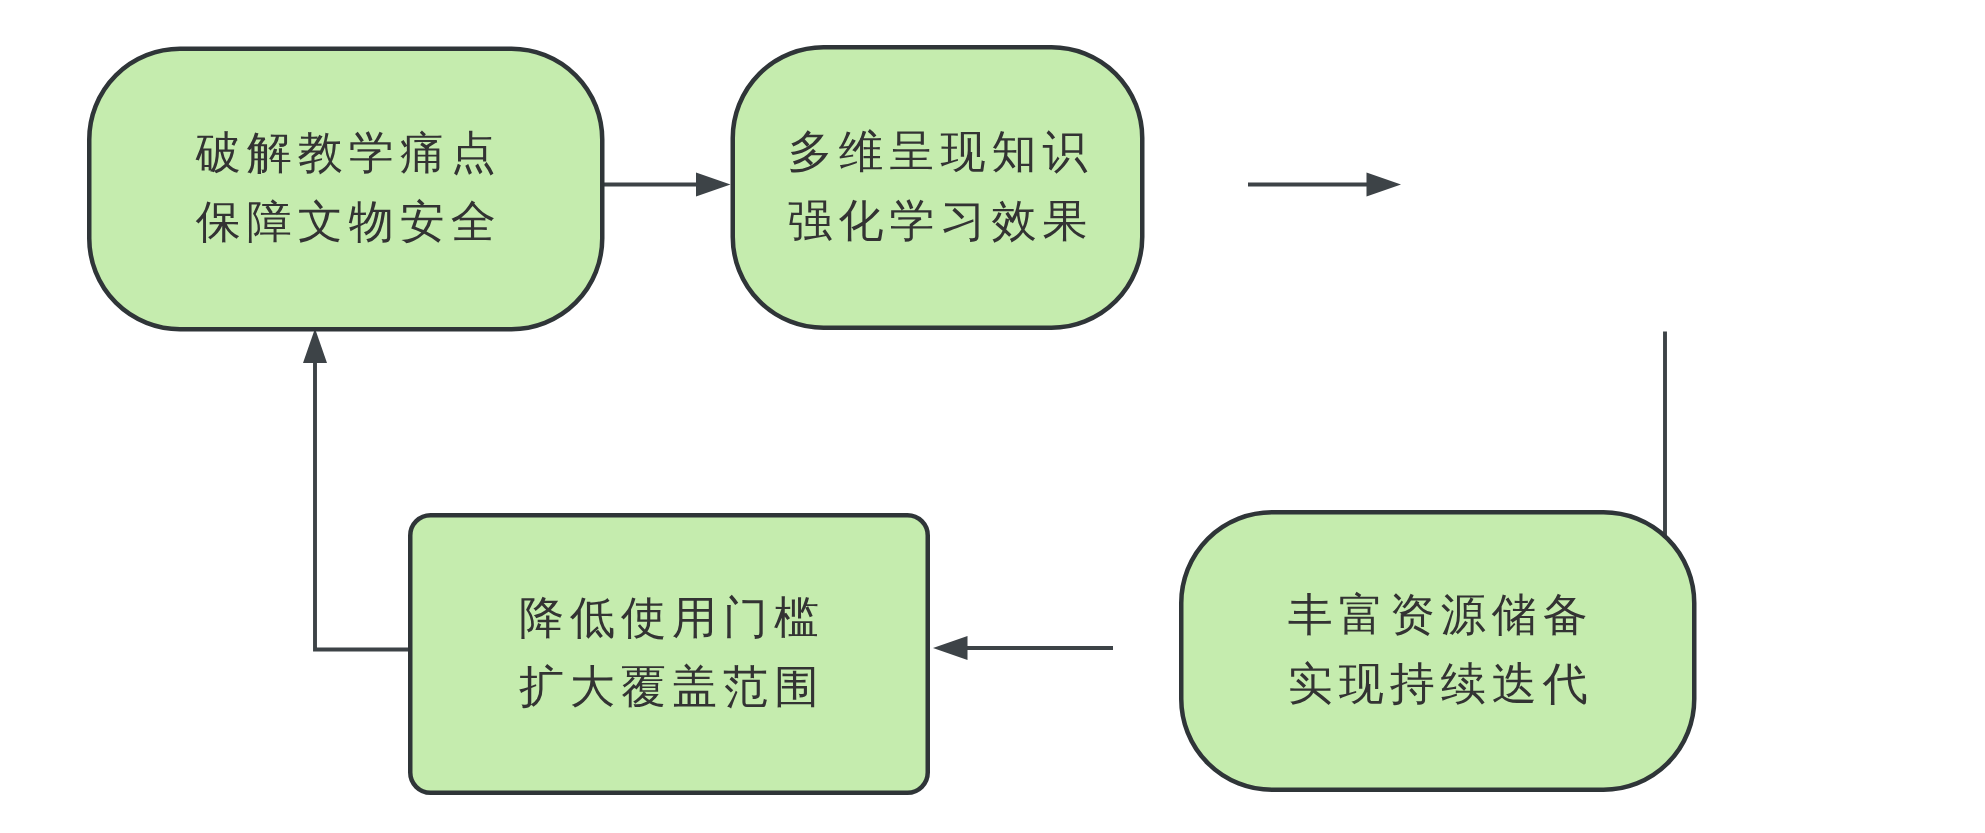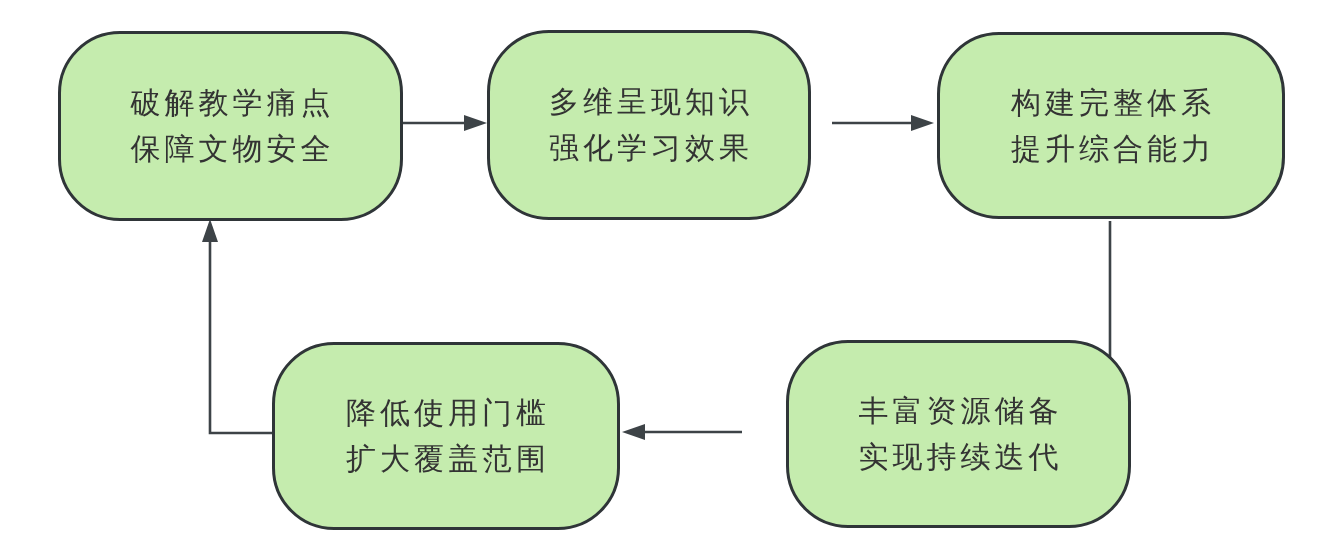--- a/index.html
+++ b/index.html
@@ -49,24 +49,24 @@
   .node-text {
     white-space: pre-line;
     text-align: center;
     color: var(--text);
     font-size: 30px;
     line-height: 1.52;
     letter-spacing: 4px;
     padding-left: 4px; 
   }
   .node-1 { left: 30px;  top: 31px;  width: 345px; height: 190px; margin-left: 28px; }
-  .node-2 { left: 487px; top: 30px;  width: 324px; height: 190px; }
+  .node-2 { left: 487px; top: 30px;  width: 276px; height: 190px; }
   .node-3 { left: 937px; top: 32px;  width: 348px; height: 187px; }
   .node-4 { left: 786px; top: 340px; width: 345px; height: 188px; }
-  .node-5 { left: 272px; top: 342px; width: 348px; height: 188px; }
+  .node-5 { left: 272px; top: 342px; width: 348px; height: 188px; border-radius: 15px; }
 </style>
 </head>
 <body>
 
 <div class="canvas">
 
   <svg class="connectors" viewBox="0 0 1323 555" xmlns="http://www.w3.org/2000/svg">
 
     <g>
       <line class="connector-line" x1="387" y1="123" x2="466" y2="123"></line>
@@ -97,24 +97,20 @@
   <div class="node node-1">
     <div class="node-text">破解教学痛点
 保障文物安全</div>
   </div>
 
   <div class="node node-2">
     <div class="node-text">多维呈现知识
 强化学习效果</div>
   </div>
 
-  <div class="node node-3">
-    <div class="node-text">构建完整体系
-提升综合能力</div>
-  </div>
 
   <div class="node node-4">
     <div class="node-text">丰富资源储备
 实现持续迭代</div>
   </div>
 
   <div class="node node-5">
     <div class="node-text">降低使用门槛
 扩大覆盖范围</div>
   </div>

